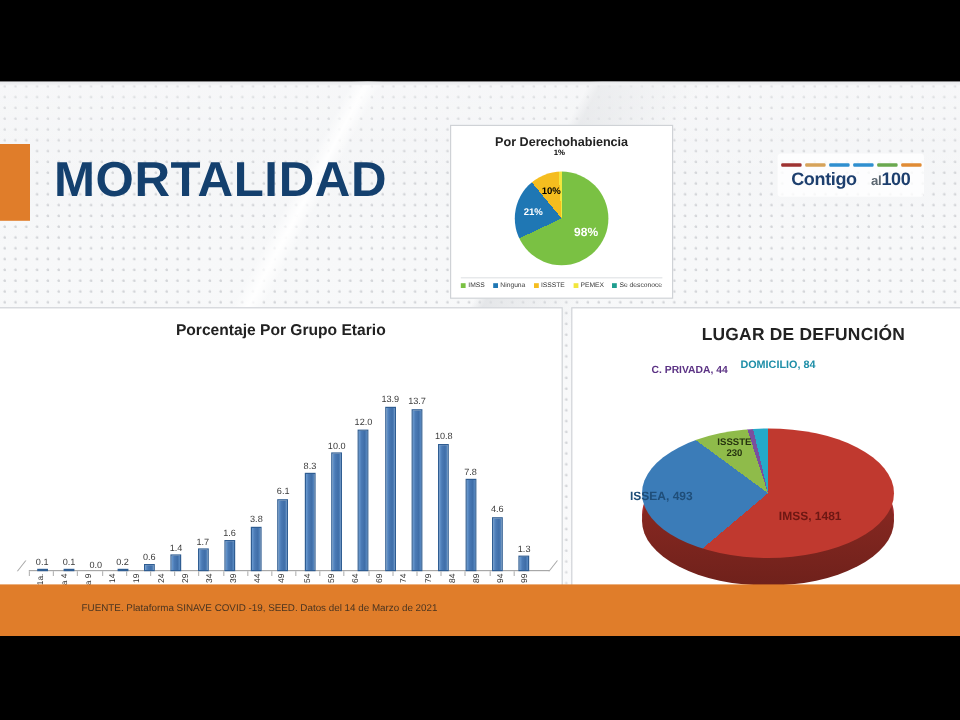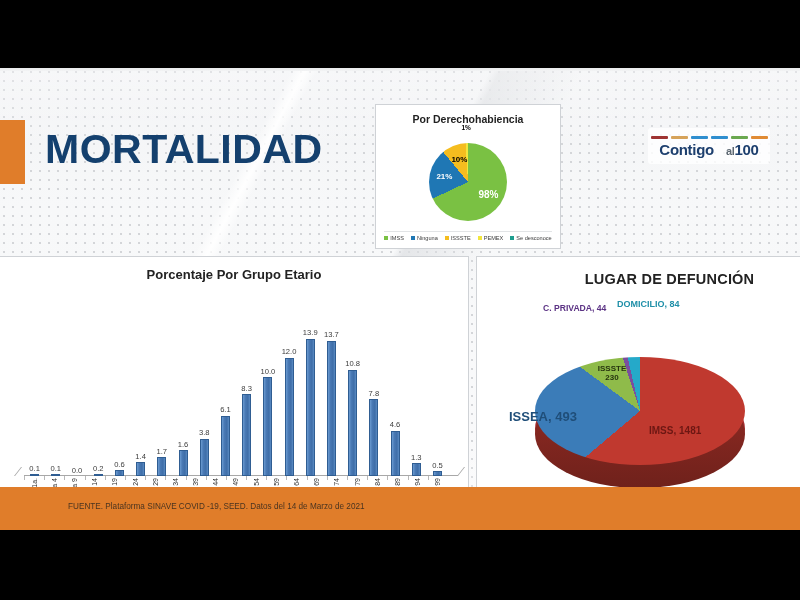--- a/index.html
+++ b/index.html
@@ -252,24 +252,20 @@
               <div class="bar" style="height: 76.9px;"></div>
             </div>
             <div class="bcell">
               <div class="bval">4.6</div>
               <div class="bar" style="height: 45.4px;"></div>
             </div>
             <div class="bcell">
               <div class="bval">1.3</div>
               <div class="bar" style="height: 12.8px;"></div>
             </div>
-            <div class="bcell">
-              <div class="bval">0.5</div>
-              <div class="bar" style="height: 4.9px;"></div>
-            </div>
           </div>
         <div class="bticks" id="bticks">
             <i></i>
             <i></i>
             <i></i>
             <i></i>
             <i></i>
             <i></i>
             <i></i>
             <i></i>
@@ -357,21 +353,21 @@
 
     <div class="panel" id="panel-lugar">
       <div class="panel-title">LUGAR DE DEFUNCIÓN</div>
 
       <div class="pie3d-stage">
         <div class="pie3d-depth side"></div>
         <div class="pie3d-depth" id="pie3d-side" style="background: linear-gradient(rgb(150, 44, 37), rgb(111, 33, 27));"></div>
         <div class="pie3d-top" id="pie3d-top" style="background: conic-gradient(rgb(192, 57, 47) 0deg, rgb(192, 57, 47) 229.81deg, rgb(59, 124, 184) 229.81deg, rgb(59, 124, 184) 306.31deg, rgb(143, 187, 74) 306.31deg, rgb(143, 187, 74) 342deg, rgb(122, 79, 158) 342deg, rgb(122, 79, 158) 346.97deg, rgb(37, 169, 201) 346.97deg, rgb(37, 169, 201) 360deg);"></div>
 
         <div class="p3lbl" id="lg-lbl-0" style="left:172px;top:168px;font-size:10px;color:#6d1713;">IMSS, 1481</div>
-        <div class="p3lbl" id="lg-lbl-1" style="left:32px;top:152px;font-size:13px;color:#1f4e79;">ISSEA, 493</div>
+        <div class="p3lbl" id="lg-lbl-1" style="left:48px;top:152px;font-size:10px;color:#1f4e79;">ISSEA, 493</div>
         <div class="p3lbl" id="lg-lbl-2" style="left:118px;top:108px;font-size:8px;color:#26340f;text-align:center;width:34px;line-height:1.12;white-space:normal;">ISSSTE 230</div>
         <div class="p3lbl" id="lg-lbl-3" style="left:66px;top:46px;font-size:8.6px;color:#5b3284;">C. PRIVADA, 44</div>
         <div class="p3lbl" id="lg-lbl-4" style="left:140px;top:42px;font-size:9px;color:#1f8fa8;">DOMICILIO, 84</div>
       </div>
     </div>
 
     <div class="footer-band"></div>
     <div class="footer-text">FUENTE. Plataforma SINAVE COVID -19, SEED. Datos del 14 de Marzo de 2021</div>
   </div>
 

